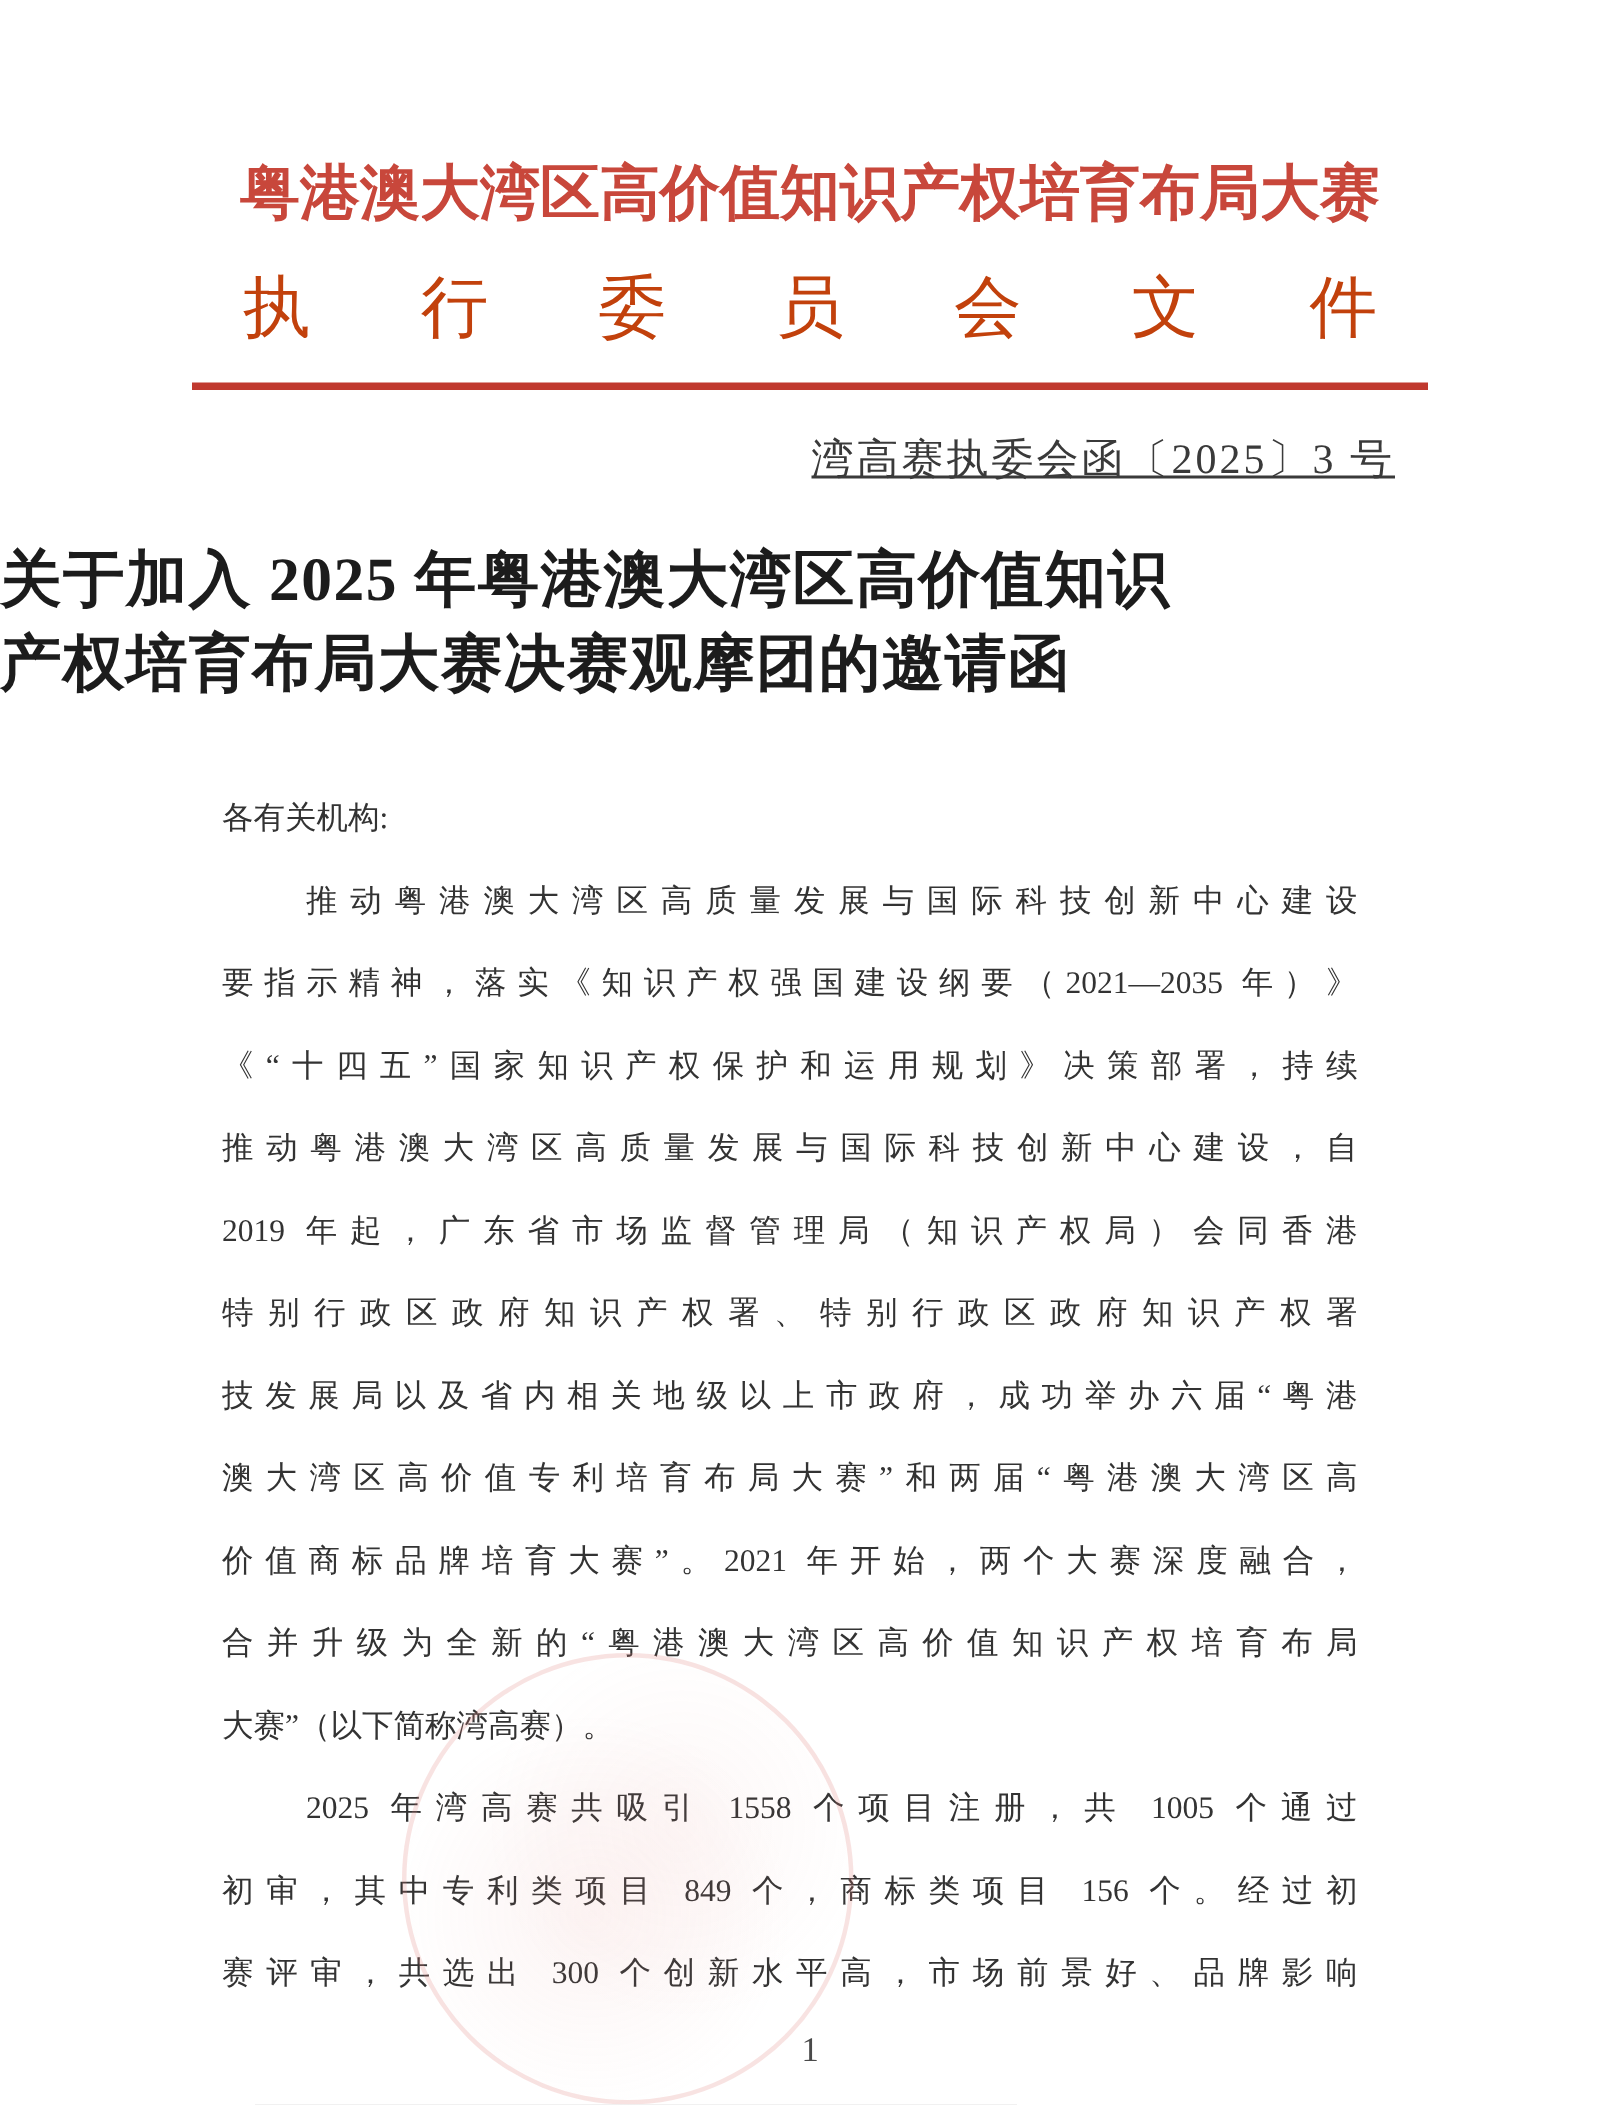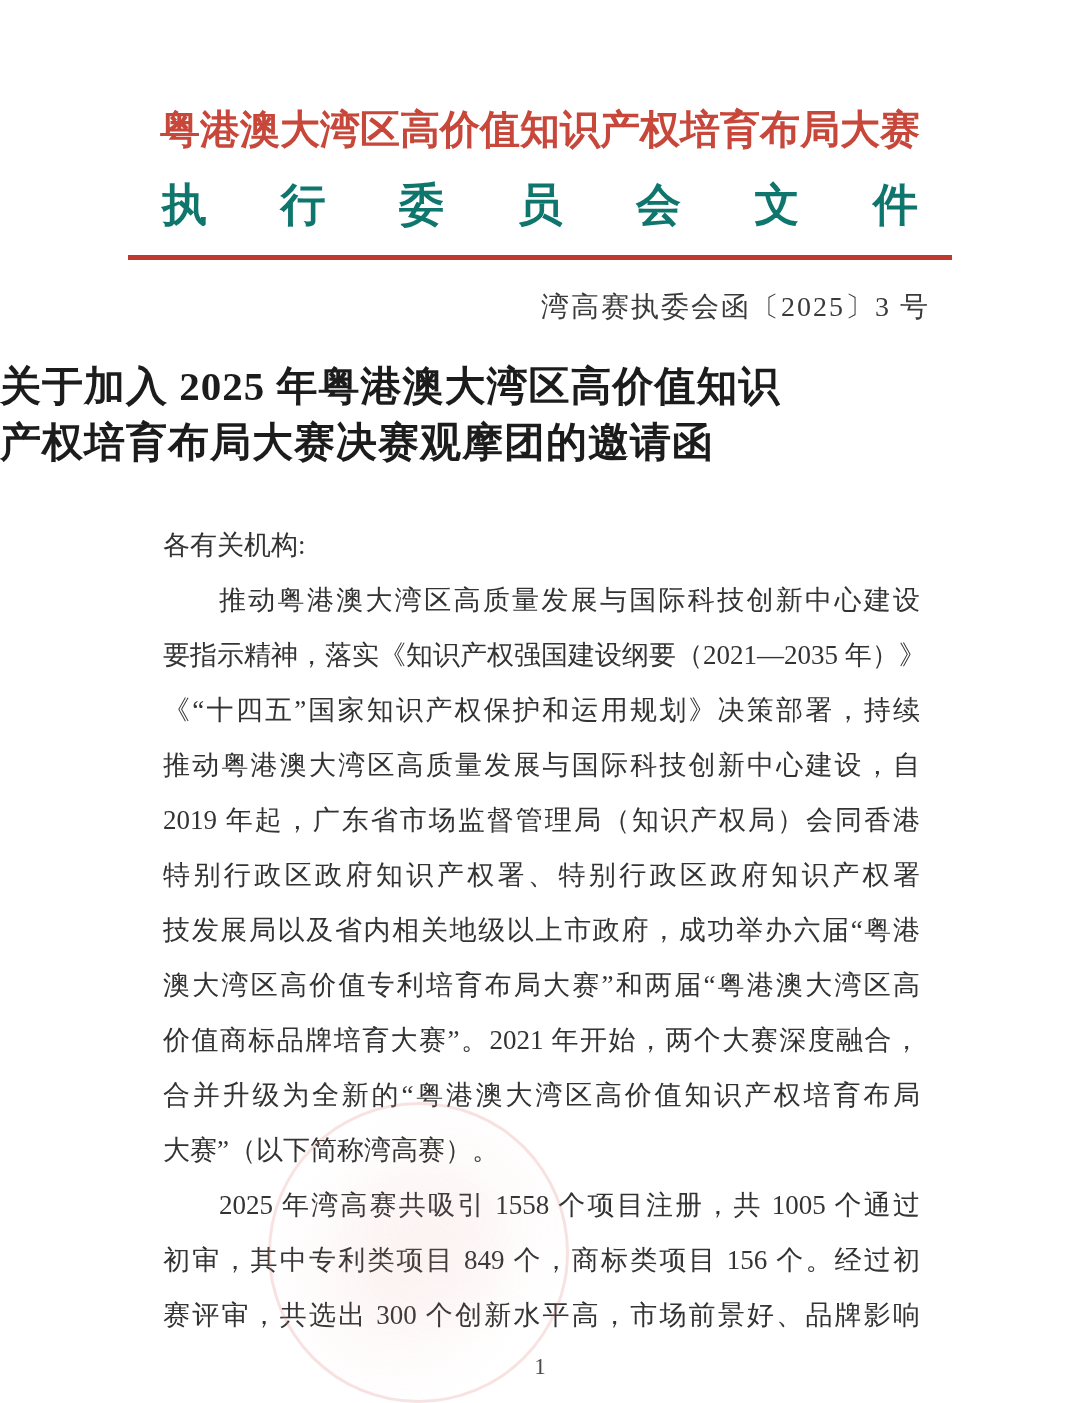--- a/index.html
+++ b/index.html
@@ -22,52 +22,53 @@
     font-weight:bold;
     font-size:40px;line-height:52px;
     letter-spacing:0px;
     color:#c8473b;
     white-space:nowrap;
     text-align:center;
   }
   .org-line2{
     width:756px;margin:24px auto 0;
     font-family:"Liberation Sans","DejaVu Sans",sans-serif;
-    font-weight:bold;
+    font-weight:normal;
     font-size:45px;line-height:52px;
-    color:#0f766e;
+    color:#c2410c;
     text-align:justify;
     text-align-last:justify;
   }
   .red-rule{
     position:absolute;top:255px;left:128px;
     width:824px;height:5px;
     background:#c0392e;
   }
   
   .doc-number{
     position:absolute;top:288px;left:0;width:930px;
     text-align:right;
     font-size:28px;line-height:38px;
     color:#3a3a3a;
     letter-spacing:2px;
+    text-decoration:underline;
   }
   
   .doc-title{
     position:absolute;top:358px;left:0;width:100%;
     text-align:left;
     font-weight:bold;
     font-size:41px;line-height:56px;
     color:#1c1c1c;
     letter-spacing:1px;
   }
   
   .body-text{
-    position:absolute;top:518px;left:163px;width:757px;
-    font-size:27px;
+    position:absolute;top:518px;left:148px;width:757px;
+    font-size:21px;
     color:#333333;
   }
   .body-text .line{
     height:55px;line-height:55px;
     text-align:justify;
     text-align-last:justify;
     white-space:nowrap;
   }
   .body-text .line.no-justify{
     text-align:left;

